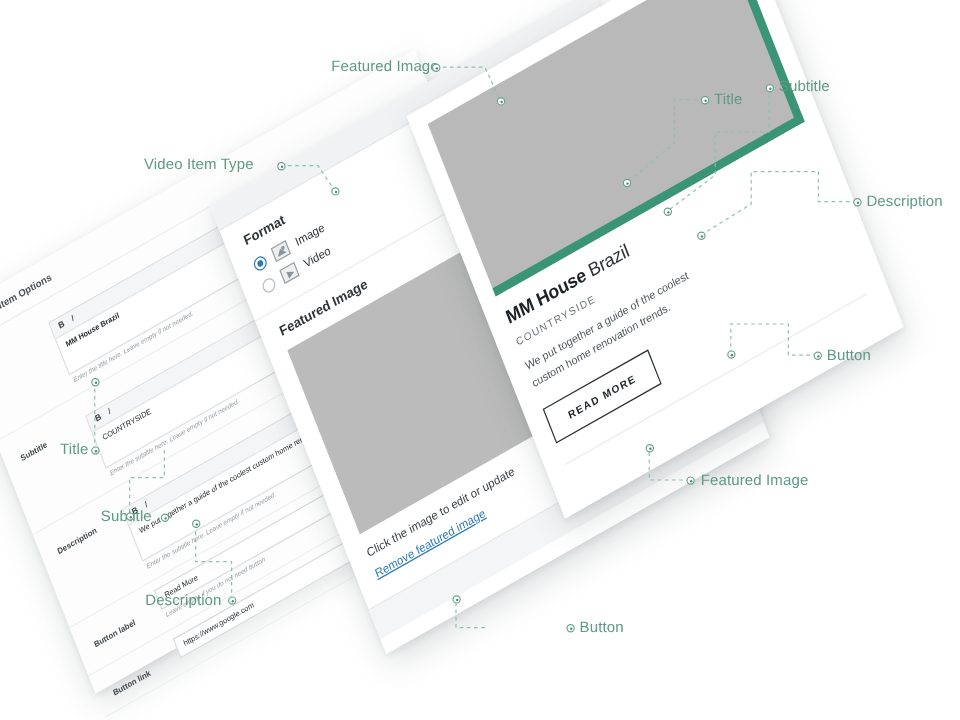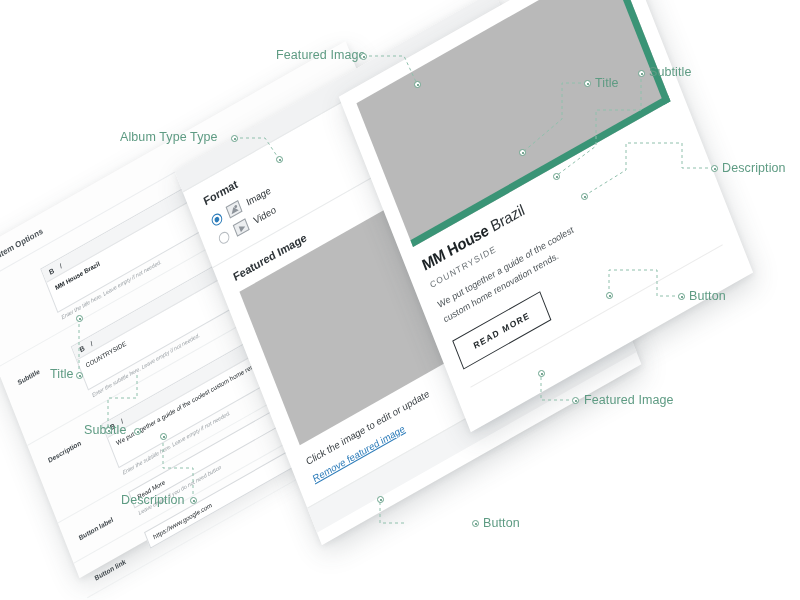--- a/index.html
+++ b/index.html
@@ -337,21 +337,21 @@
 
     <path d="M714,168 L682,168 L682,143 L626,143 L626,170 L584,196"></path>
 
     <path d="M681,296 L657,296 L657,270 L609,270 L609,295"></path>
   </svg>
 
   <div class="anno" style="left:276px; top:48px;">Featured Image</div>
   <div class="dot" style="left:360px; top:53px;"></div>
   <div class="dot" style="left:414px; top:81px;"></div>
 
-  <div class="anno" style="left:120px; top:130px;">Album Type Type</div>
+  <div class="anno" style="left:120px; top:130px;">Video Item Type</div>
   <div class="dot" style="left:231px; top:135px;"></div>
   <div class="dot" style="left:276px; top:156px;"></div>
 
   <div class="anno" style="left:50px; top:367px;">Title</div>
   <div class="dot" style="left:76px; top:372px;"></div>
   <div class="dot" style="left:76px; top:315px;"></div>
 
   <div class="anno" style="left:84px; top:423px;">Subtitle</div>
   <div class="dot" style="left:134px; top:428px;"></div>
 

